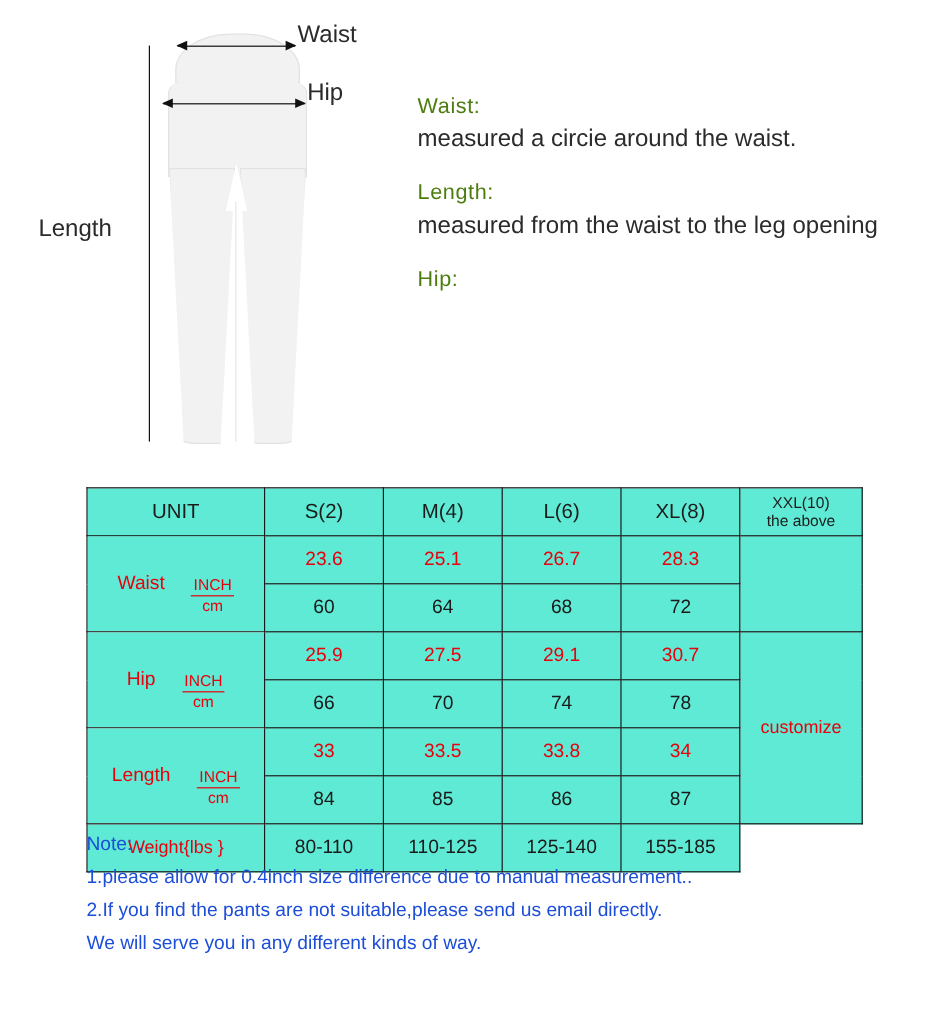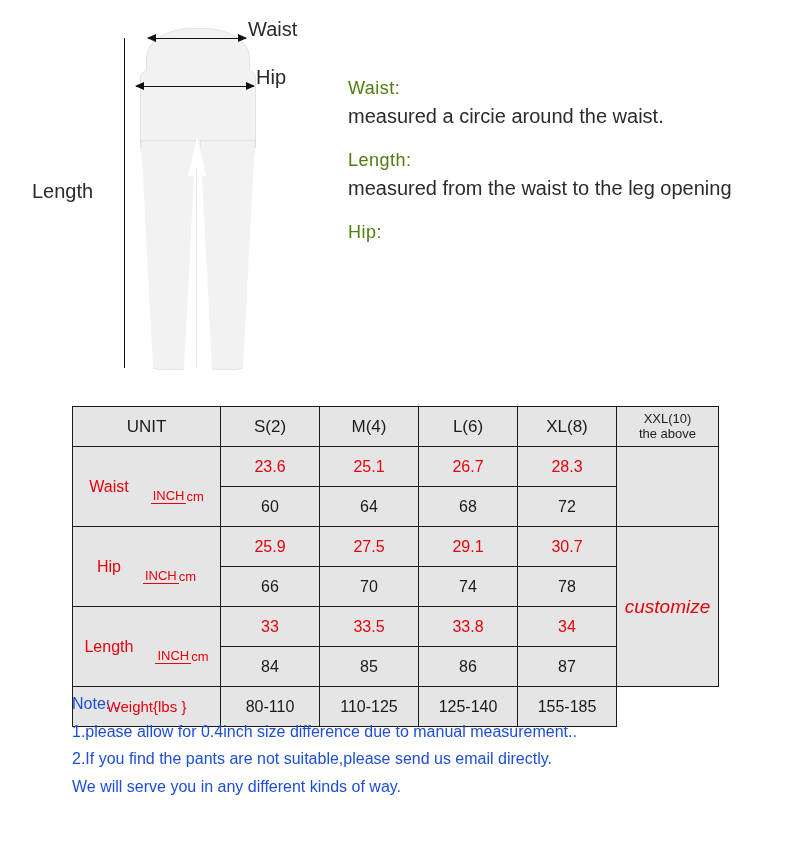--- a/index.html
+++ b/index.html
@@ -145,21 +145,21 @@
     border-collapse: collapse;
     table-layout: fixed;
     font-size: 16px;
   }
   .size-table td {
     border: 1px solid #1a1a1a;
     text-align: center;
     vertical-align: middle;
     padding: 3px 2px;
     height: 33px;
-    background: #e5e5e5;
+    background: #5eead4;
   }
   .hdr { font-size: 17px; color: #1c1c1c; }
   .hdr-small { font-size: 13px; line-height: 1.15; color: #1c1c1c; }
   .red { color: #e8000d; }
   .rowlabel-cell {
     position: relative;
     padding: 0;
   }
   .rowlabel-inner {
     display: flex;
@@ -167,33 +167,34 @@
     justify-content: center;
     gap: 22px;
     height: 100%;
   }
   .rowlabel-name {
     color: #e8000d;
     font-size: 16px;
   }
   .unit-stack {
     display: inline-flex;
+    flex-direction: column;
     align-items: center;
     line-height: 1.05;
     font-size: 13px;
     color: #e8000d;
     margin-top: 20px;
   }
   .unit-stack .inch {
     border-bottom: 1px solid #e8000d;
     padding: 0 2px 1px 2px;
   }
   .unit-stack .cm { padding-top: 1px; }
   .weight-label { color: #e8000d; font-size: 15px; }
-  .customize { color: #e8000d; font-size: 19px; font-style: italic; }
+  .customize { color: #e8000d; font-size: 15px; }
 
   
   .notes {
     position: absolute;
     left: 72px; top: 690px;
     width: 680px;
     font-size: 16px;
     color: #1d4ed8;
     line-height: 1.72;
   }

